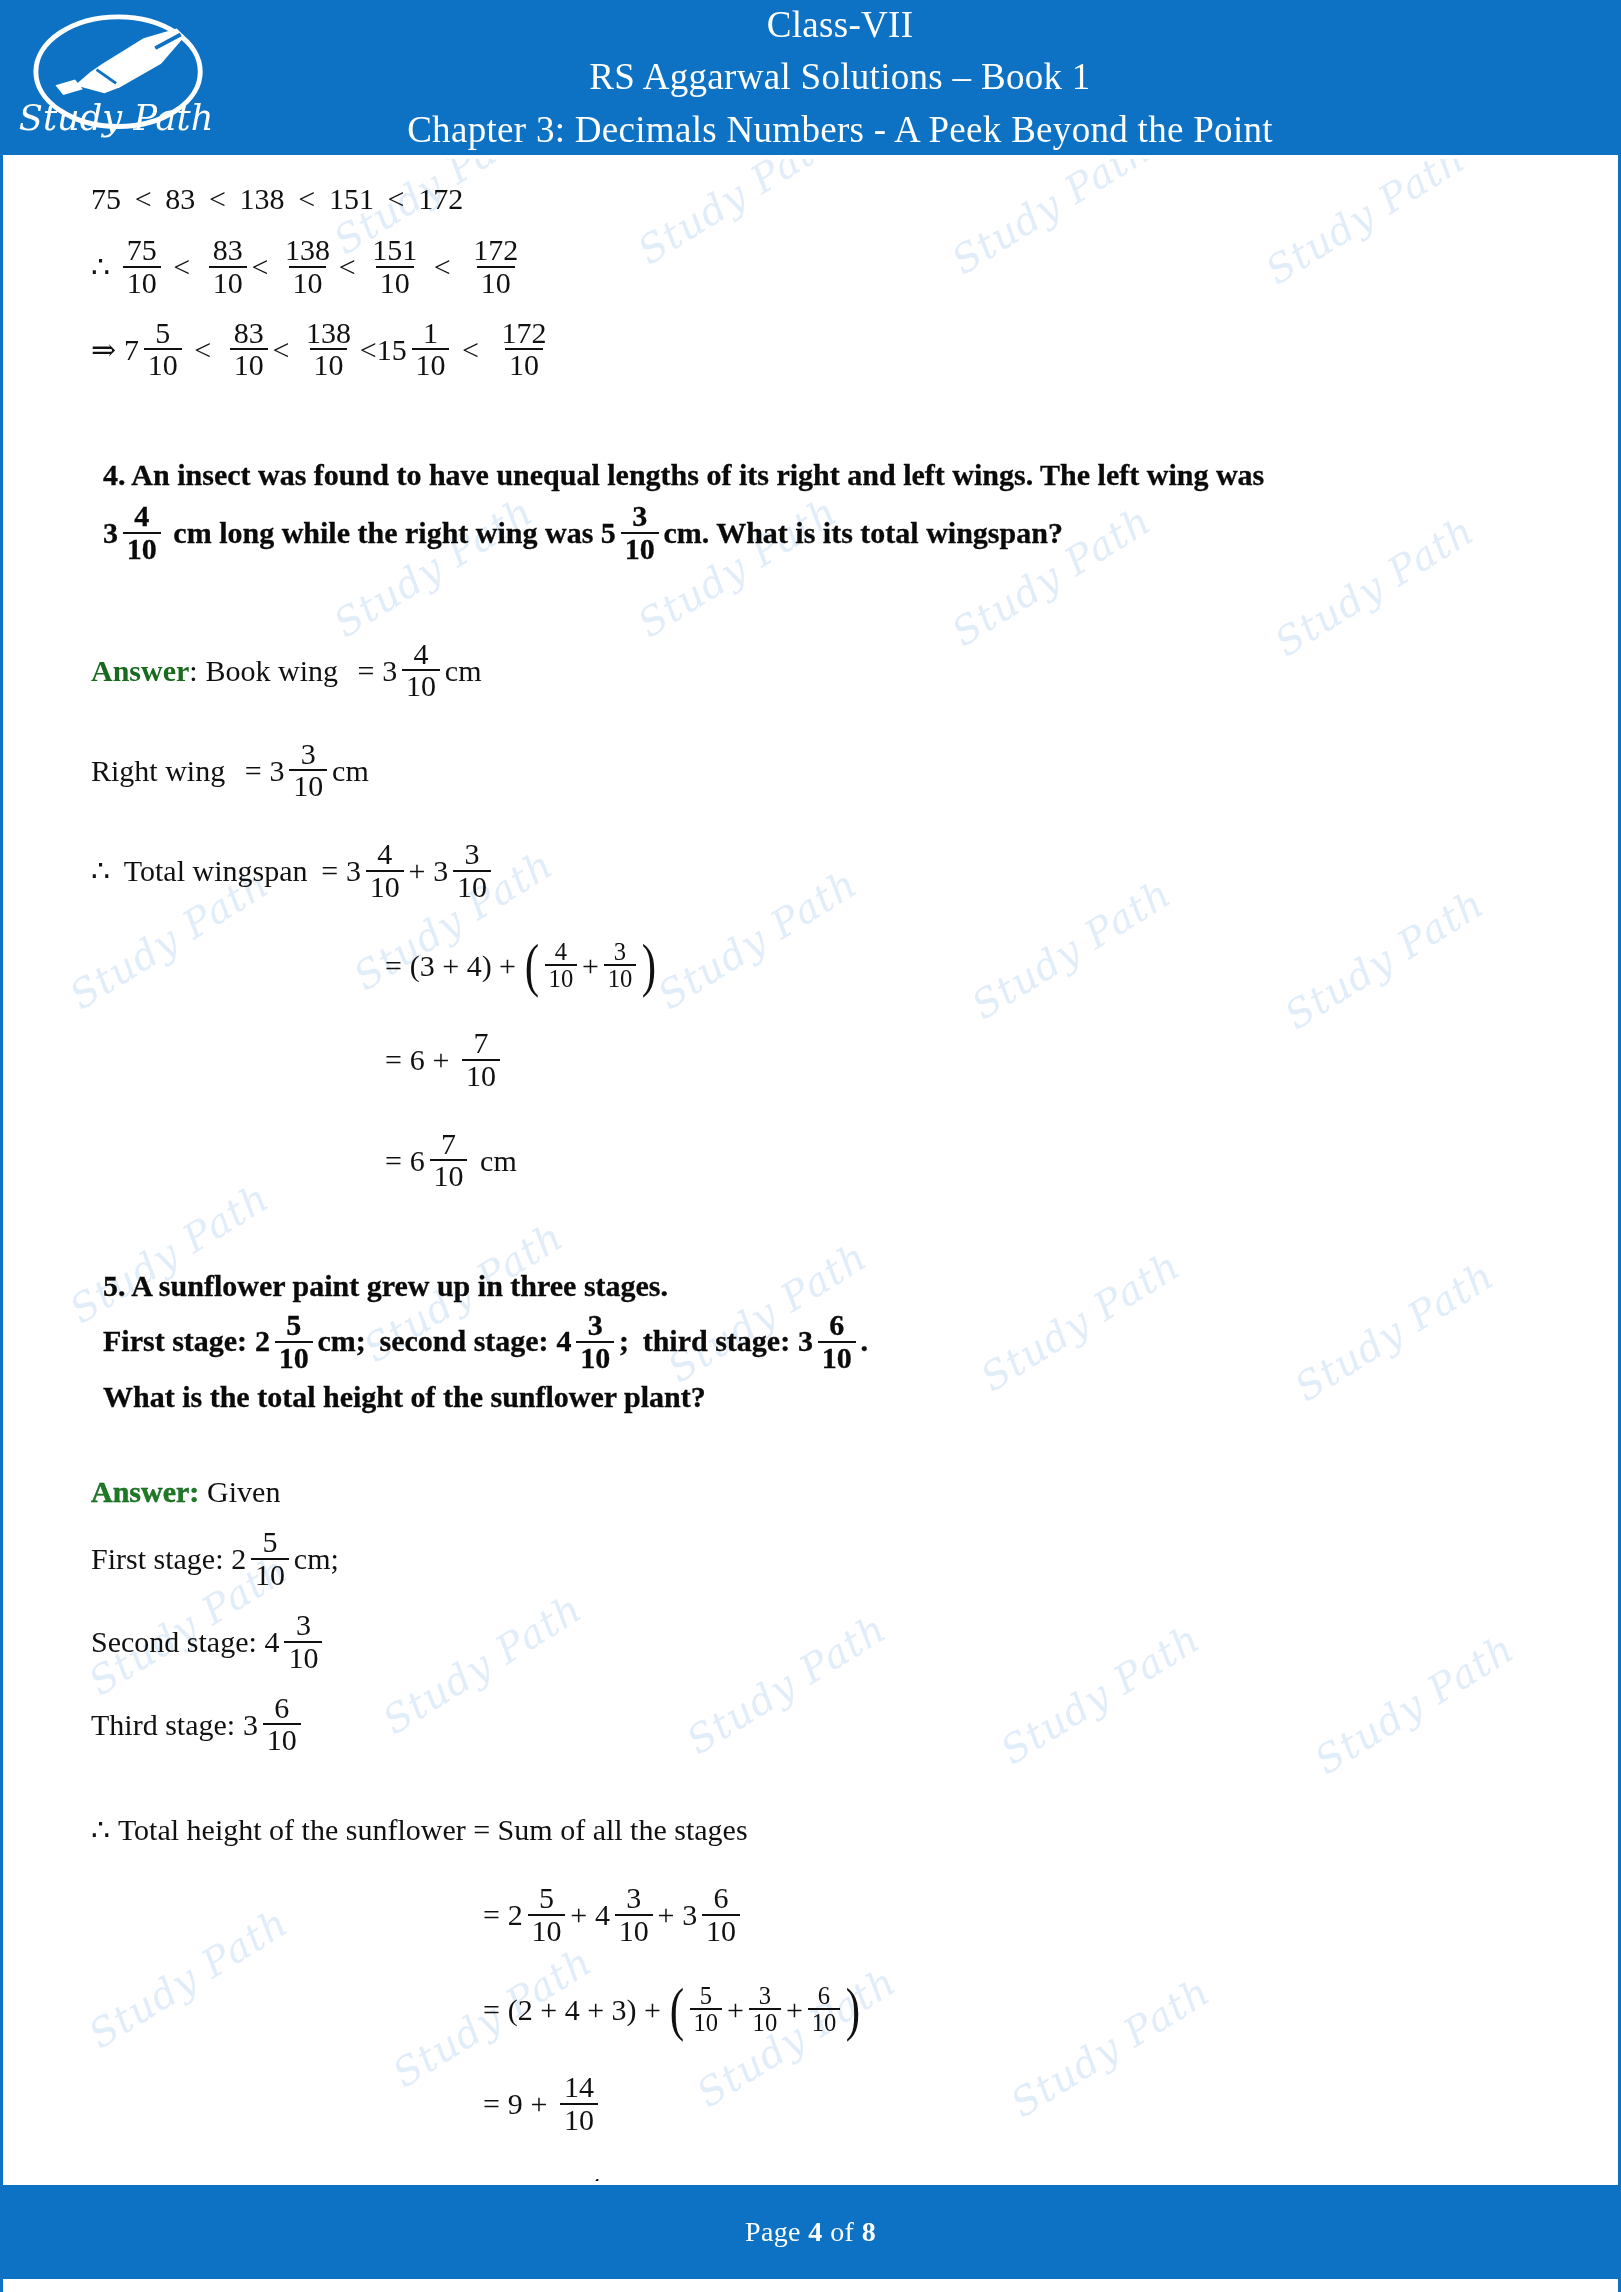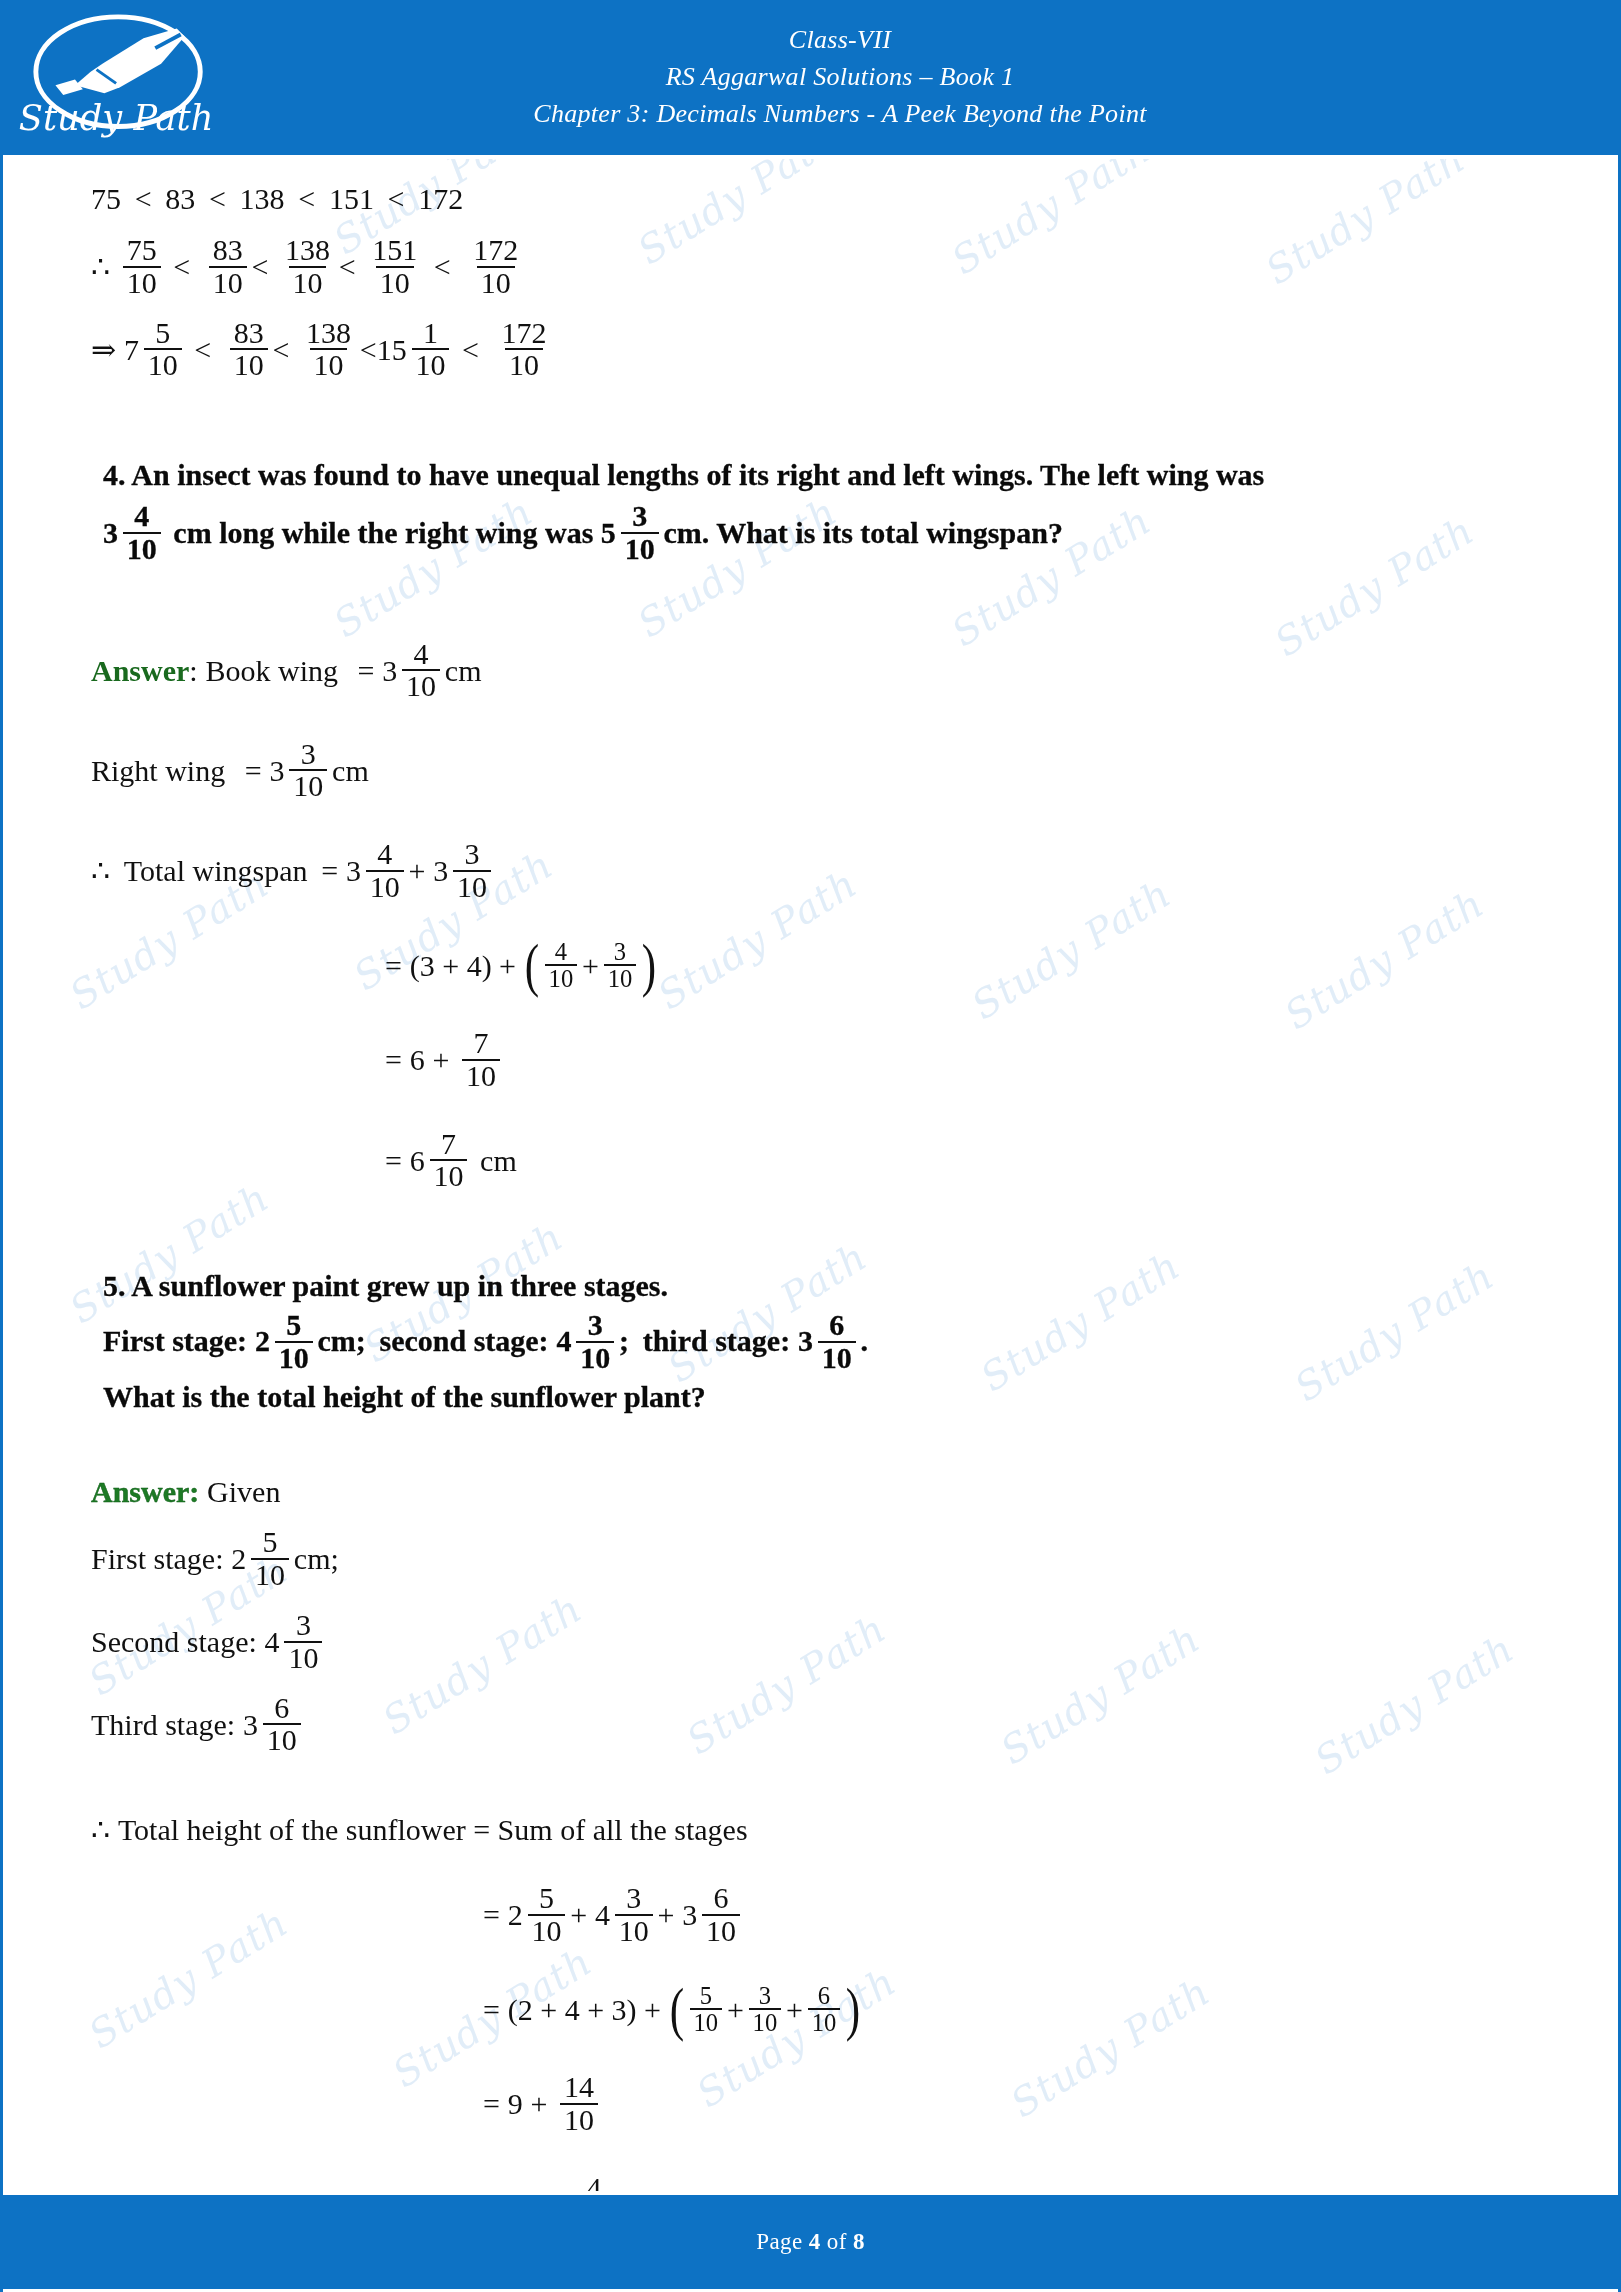--- a/index.html
+++ b/index.html
@@ -60,25 +60,24 @@
   }
   .logo svg { display:block; }
   .header-titles {
     flex: 1 1 auto;
     text-align: center;
     color: #ffffff;
     padding-right: 176px;
   }
   .header-titles .hline {
     font-family: "Liberation Serif", "DejaVu Serif", serif;
-    font-size: 26px;
+    font-size: 37px;
     line-height: 1.42;
     letter-spacing: 0.3px;
     white-space: nowrap;
-    font-style: italic;
   }
 
   
   .content {
     position: relative;
     z-index: 2;
     padding: 17.6px 69px 0 88px;
     color: #111111;
   }
 
@@ -141,29 +140,29 @@
   .gap-sm  { height: 19.6px; }
   .gap-md  { height: 37px; }
   .gap-lg  { height: 57px; }
   .gap-xl  { height: 74px; }
   .indent-3 { padding-left: 294px; }
   .indent-4 { padding-left: 392px; }
 
   
   .footer {
     position: absolute;
-    left: 0; right: 0; bottom: 4px;
+    left: 0; right: 0; bottom: 14px;
     z-index: 3;
     background: #0d72c4;
     height: 94px;
     display: flex;
     align-items: center;
     justify-content: center;
     color: #ffffff;
-    font-size: 23px;
+    font-size: 28px;
     border-top: 4.9px solid #ffffff;
   }
   .footer .pg { letter-spacing: 0.4px; }
   .footer .pg b { font-weight: bold; }
 </style>
 </head>
 <body>
 
 <div class="page">
 

